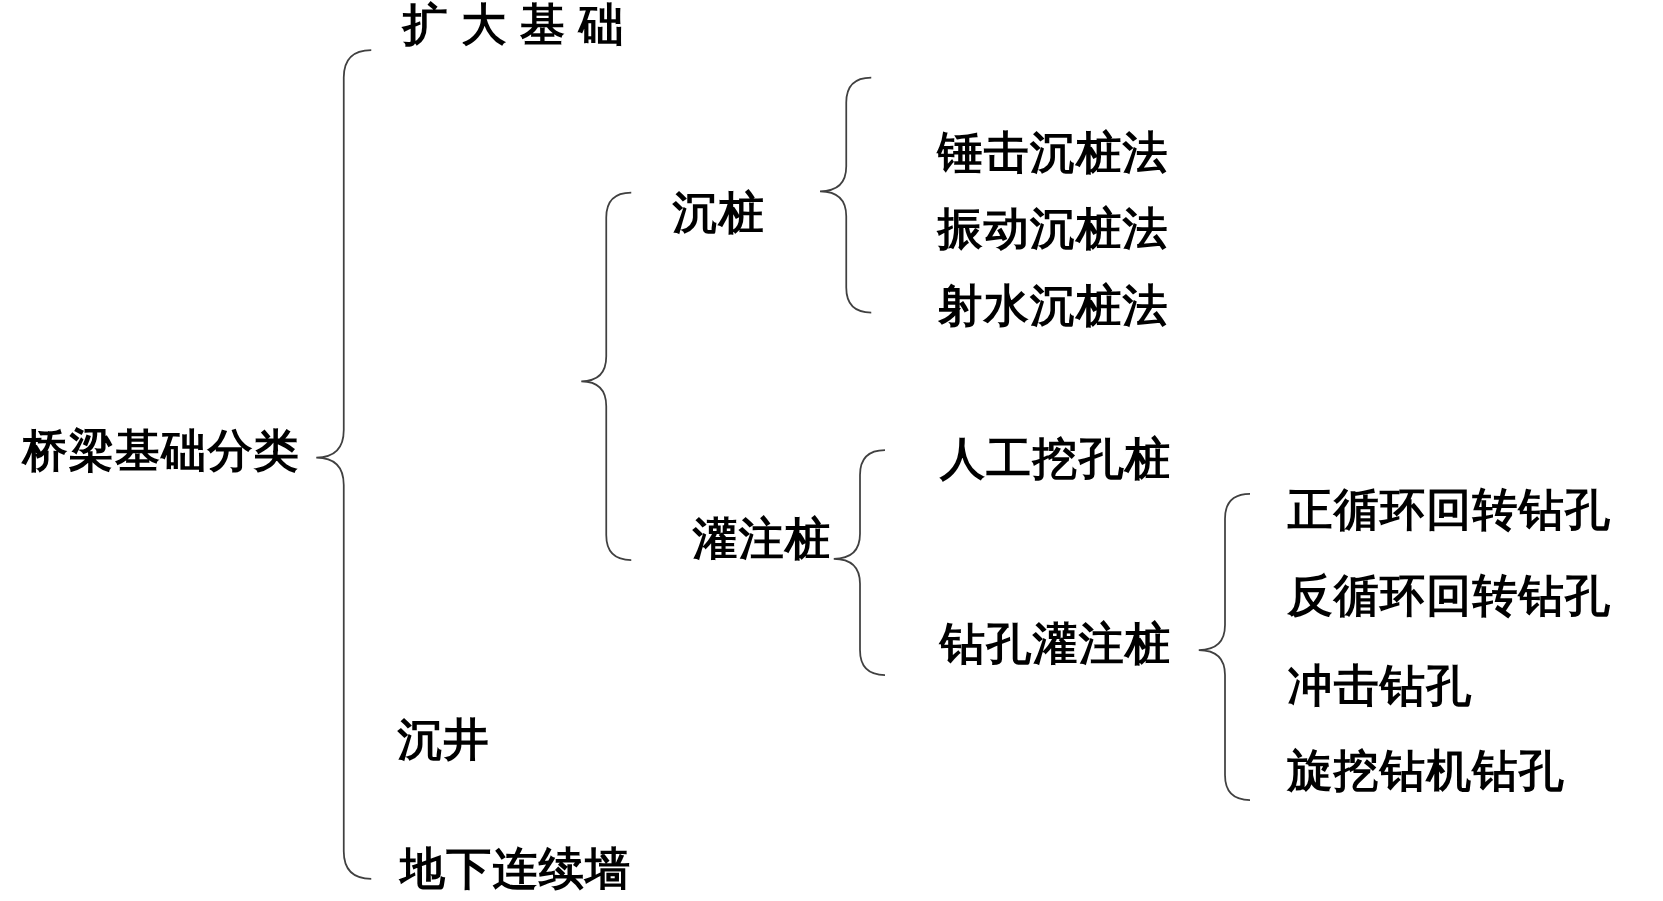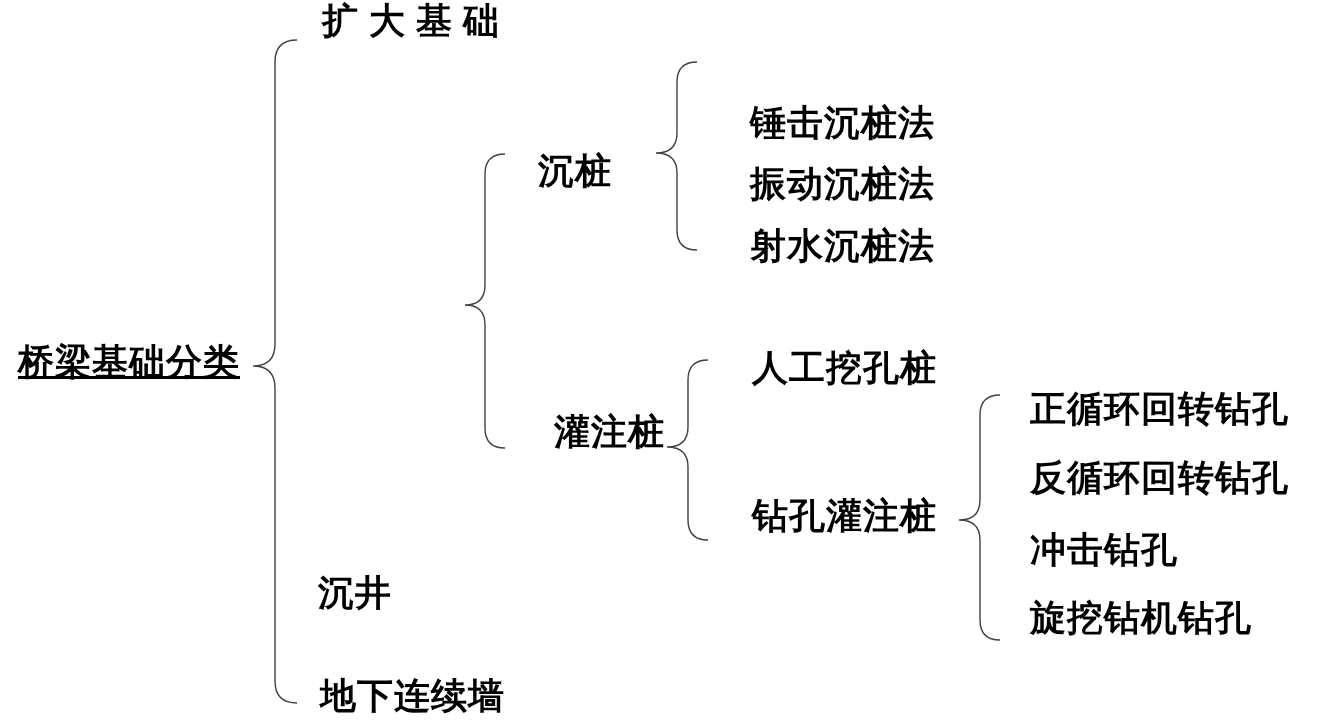--- a/index.html
+++ b/index.html
@@ -46,21 +46,21 @@
 <div class="canvas">
 
   <svg class="braces" viewBox="0 0 1330 721" xmlns="http://www.w3.org/2000/svg">
     <path d="M 297,40 Q 275,40 275,62 L 275,344 Q 275,366 253,366 Q 275,366 275,388 L 275,681 Q 275,703 297,703"></path>
     <path d="M 505,154 Q 485,154 485,174 L 485,285 Q 485,305 465,305 Q 485,305 485,325 L 485,428 Q 485,448 505,448"></path>
     <path d="M 697,62 Q 677,62 677,82 L 677,133 Q 677,153 656,153 Q 677,153 677,173 L 677,230 Q 677,250 697,250"></path>
     <path d="M 708,360 Q 688,360 688,380 L 688,427 Q 688,447 667,447 Q 688,447 688,467 L 688,520 Q 688,540 708,540"></path>
     <path d="M 1000,395 Q 980,395 980,415 L 980,500 Q 980,520 959,520 Q 980,520 980,540 L 980,620 Q 980,640 1000,640"></path>
   </svg>
 
-  <div class="node" style="left:18px; top:361px;text-decoration:underline;">桥梁基础分类</div>
+  <div class="node" style="left:18px; top:361px;">桥梁基础分类</div>
 
   <div class="node spaced" style="left:322px; top:20px;">扩大基础</div>
   <div class="node" style="left:318px; top:565px;margin-top:27px;">沉井</div>
   <div class="node" style="left:320px; top:695px;">地下连续墙</div>
 
   <div class="node" style="left:538px; top:170px;">沉桩</div>
   <div class="node" style="left:554px; top:431px;">灌注桩</div>
 
   <div class="node" style="left:750px; top:122px;">锤击沉桩法</div>
   <div class="node" style="left:750px; top:183px;">振动沉桩法</div>

